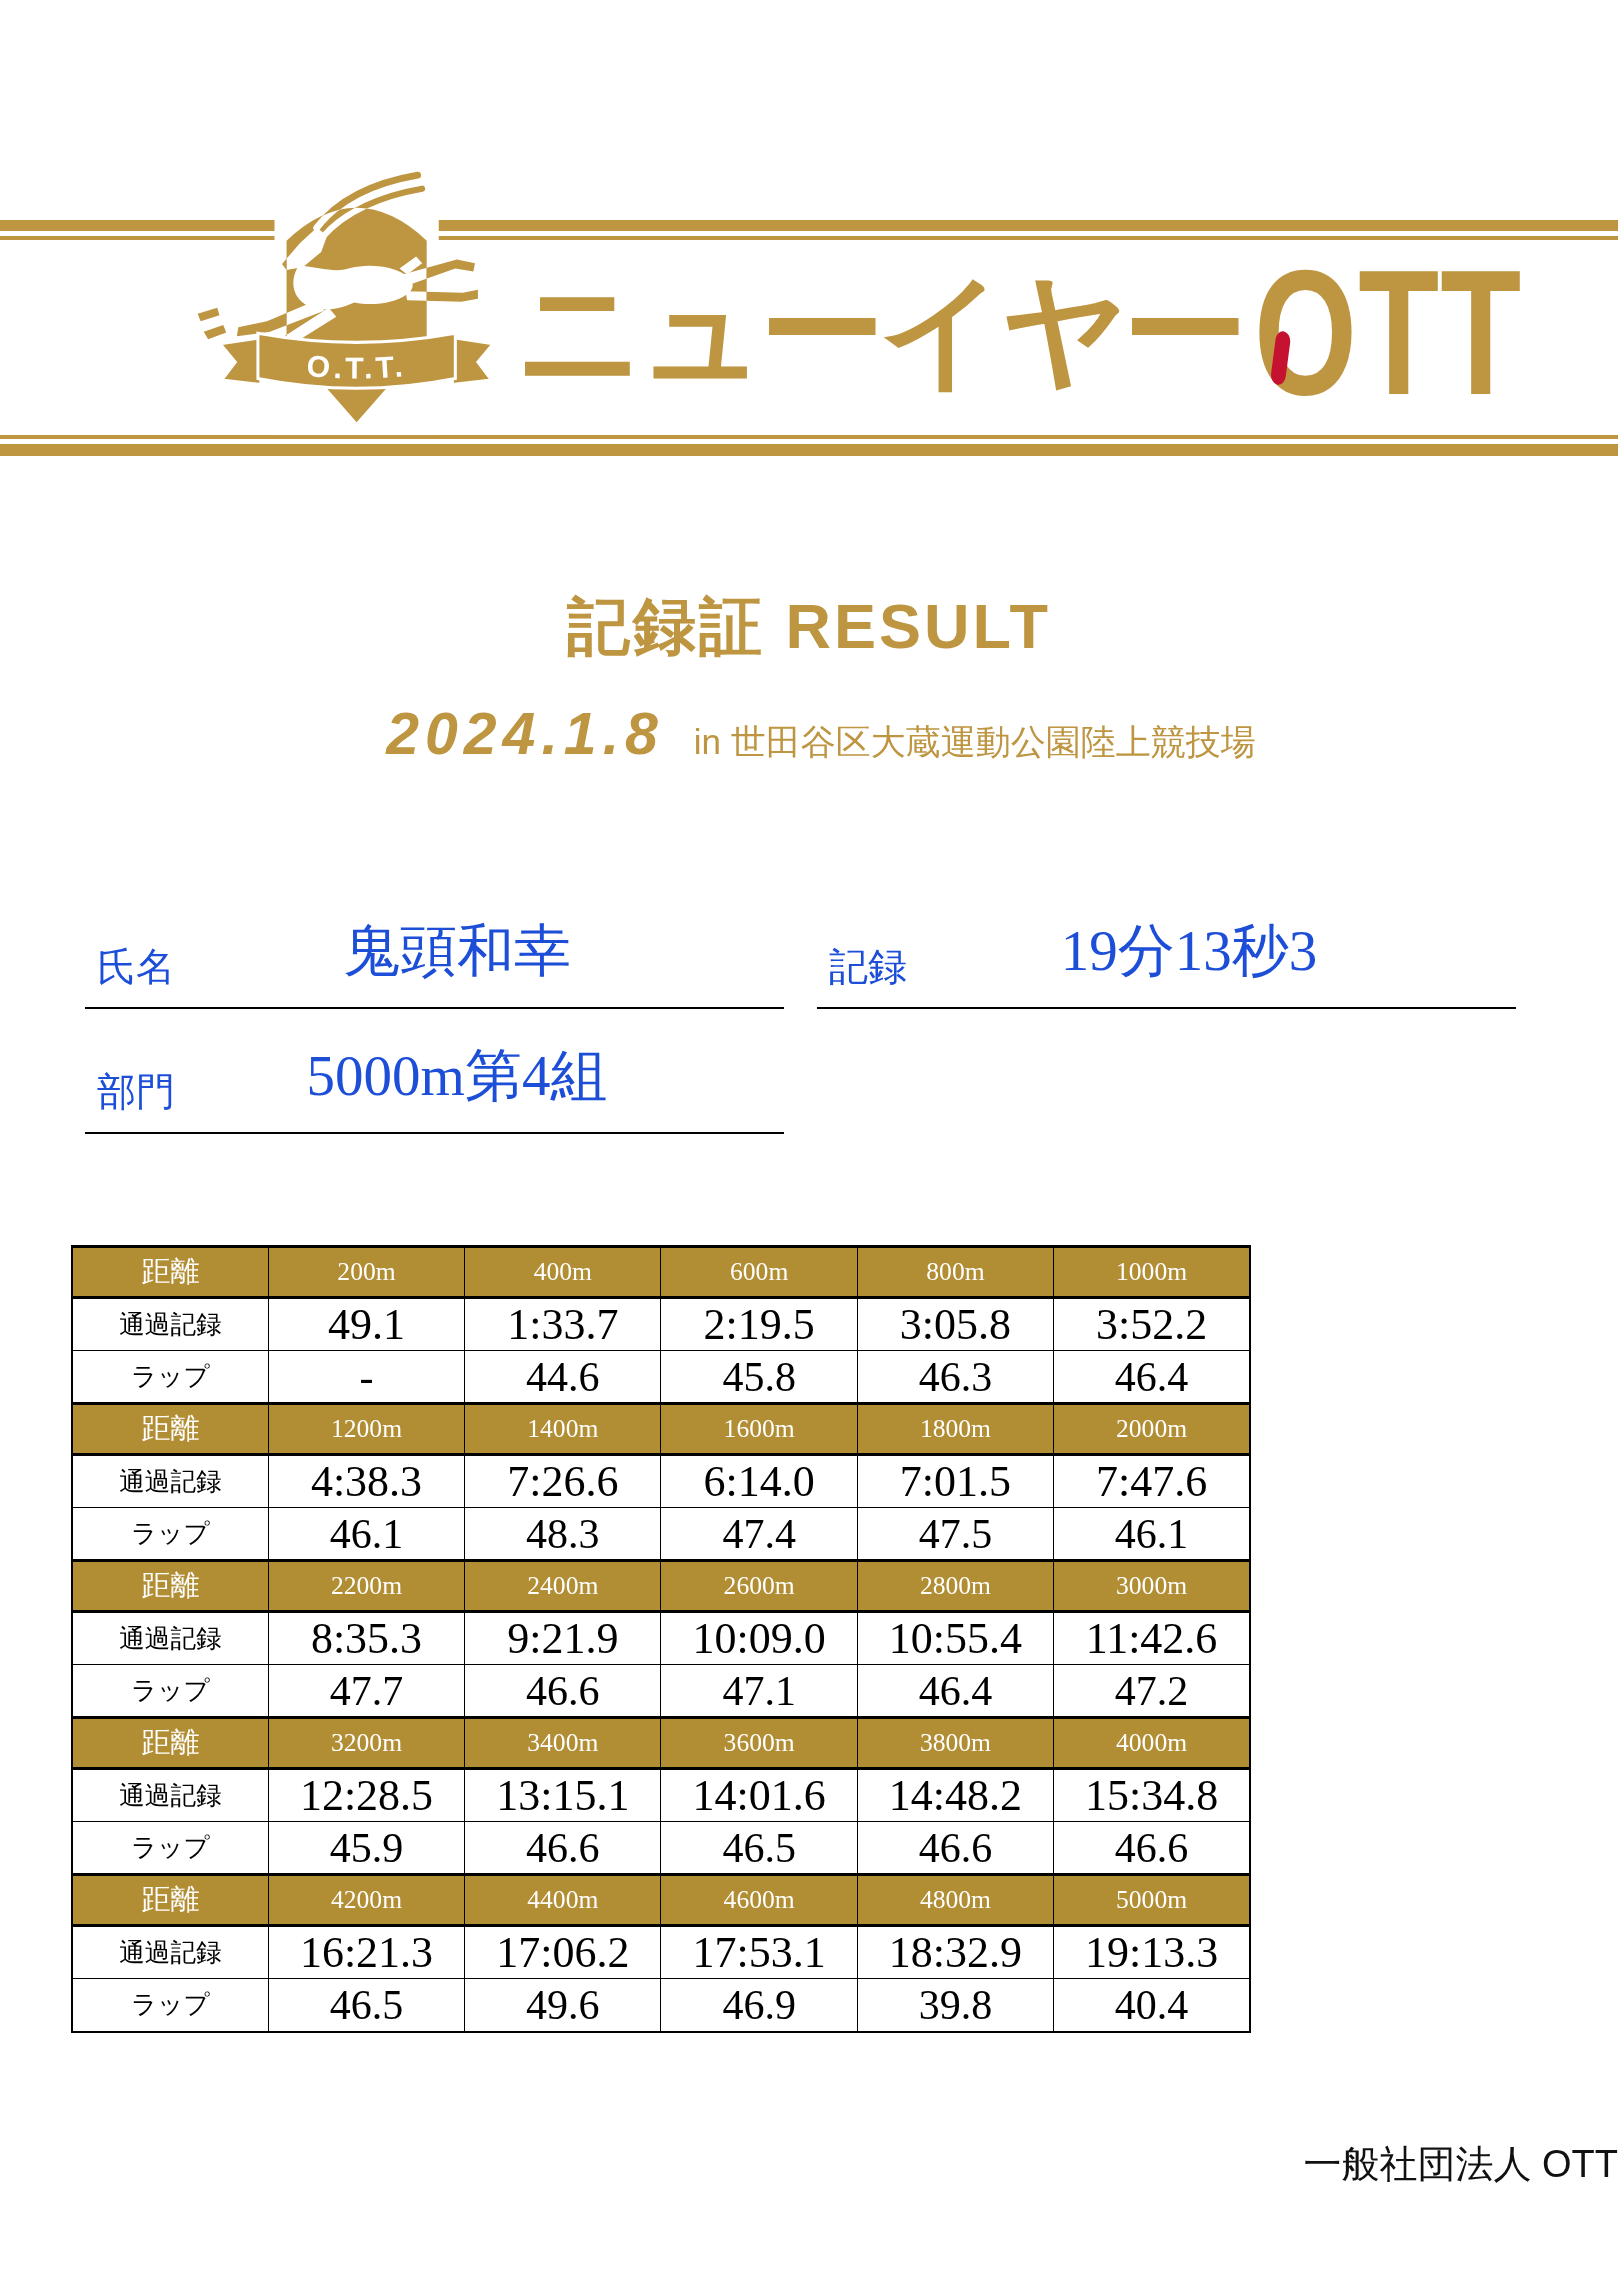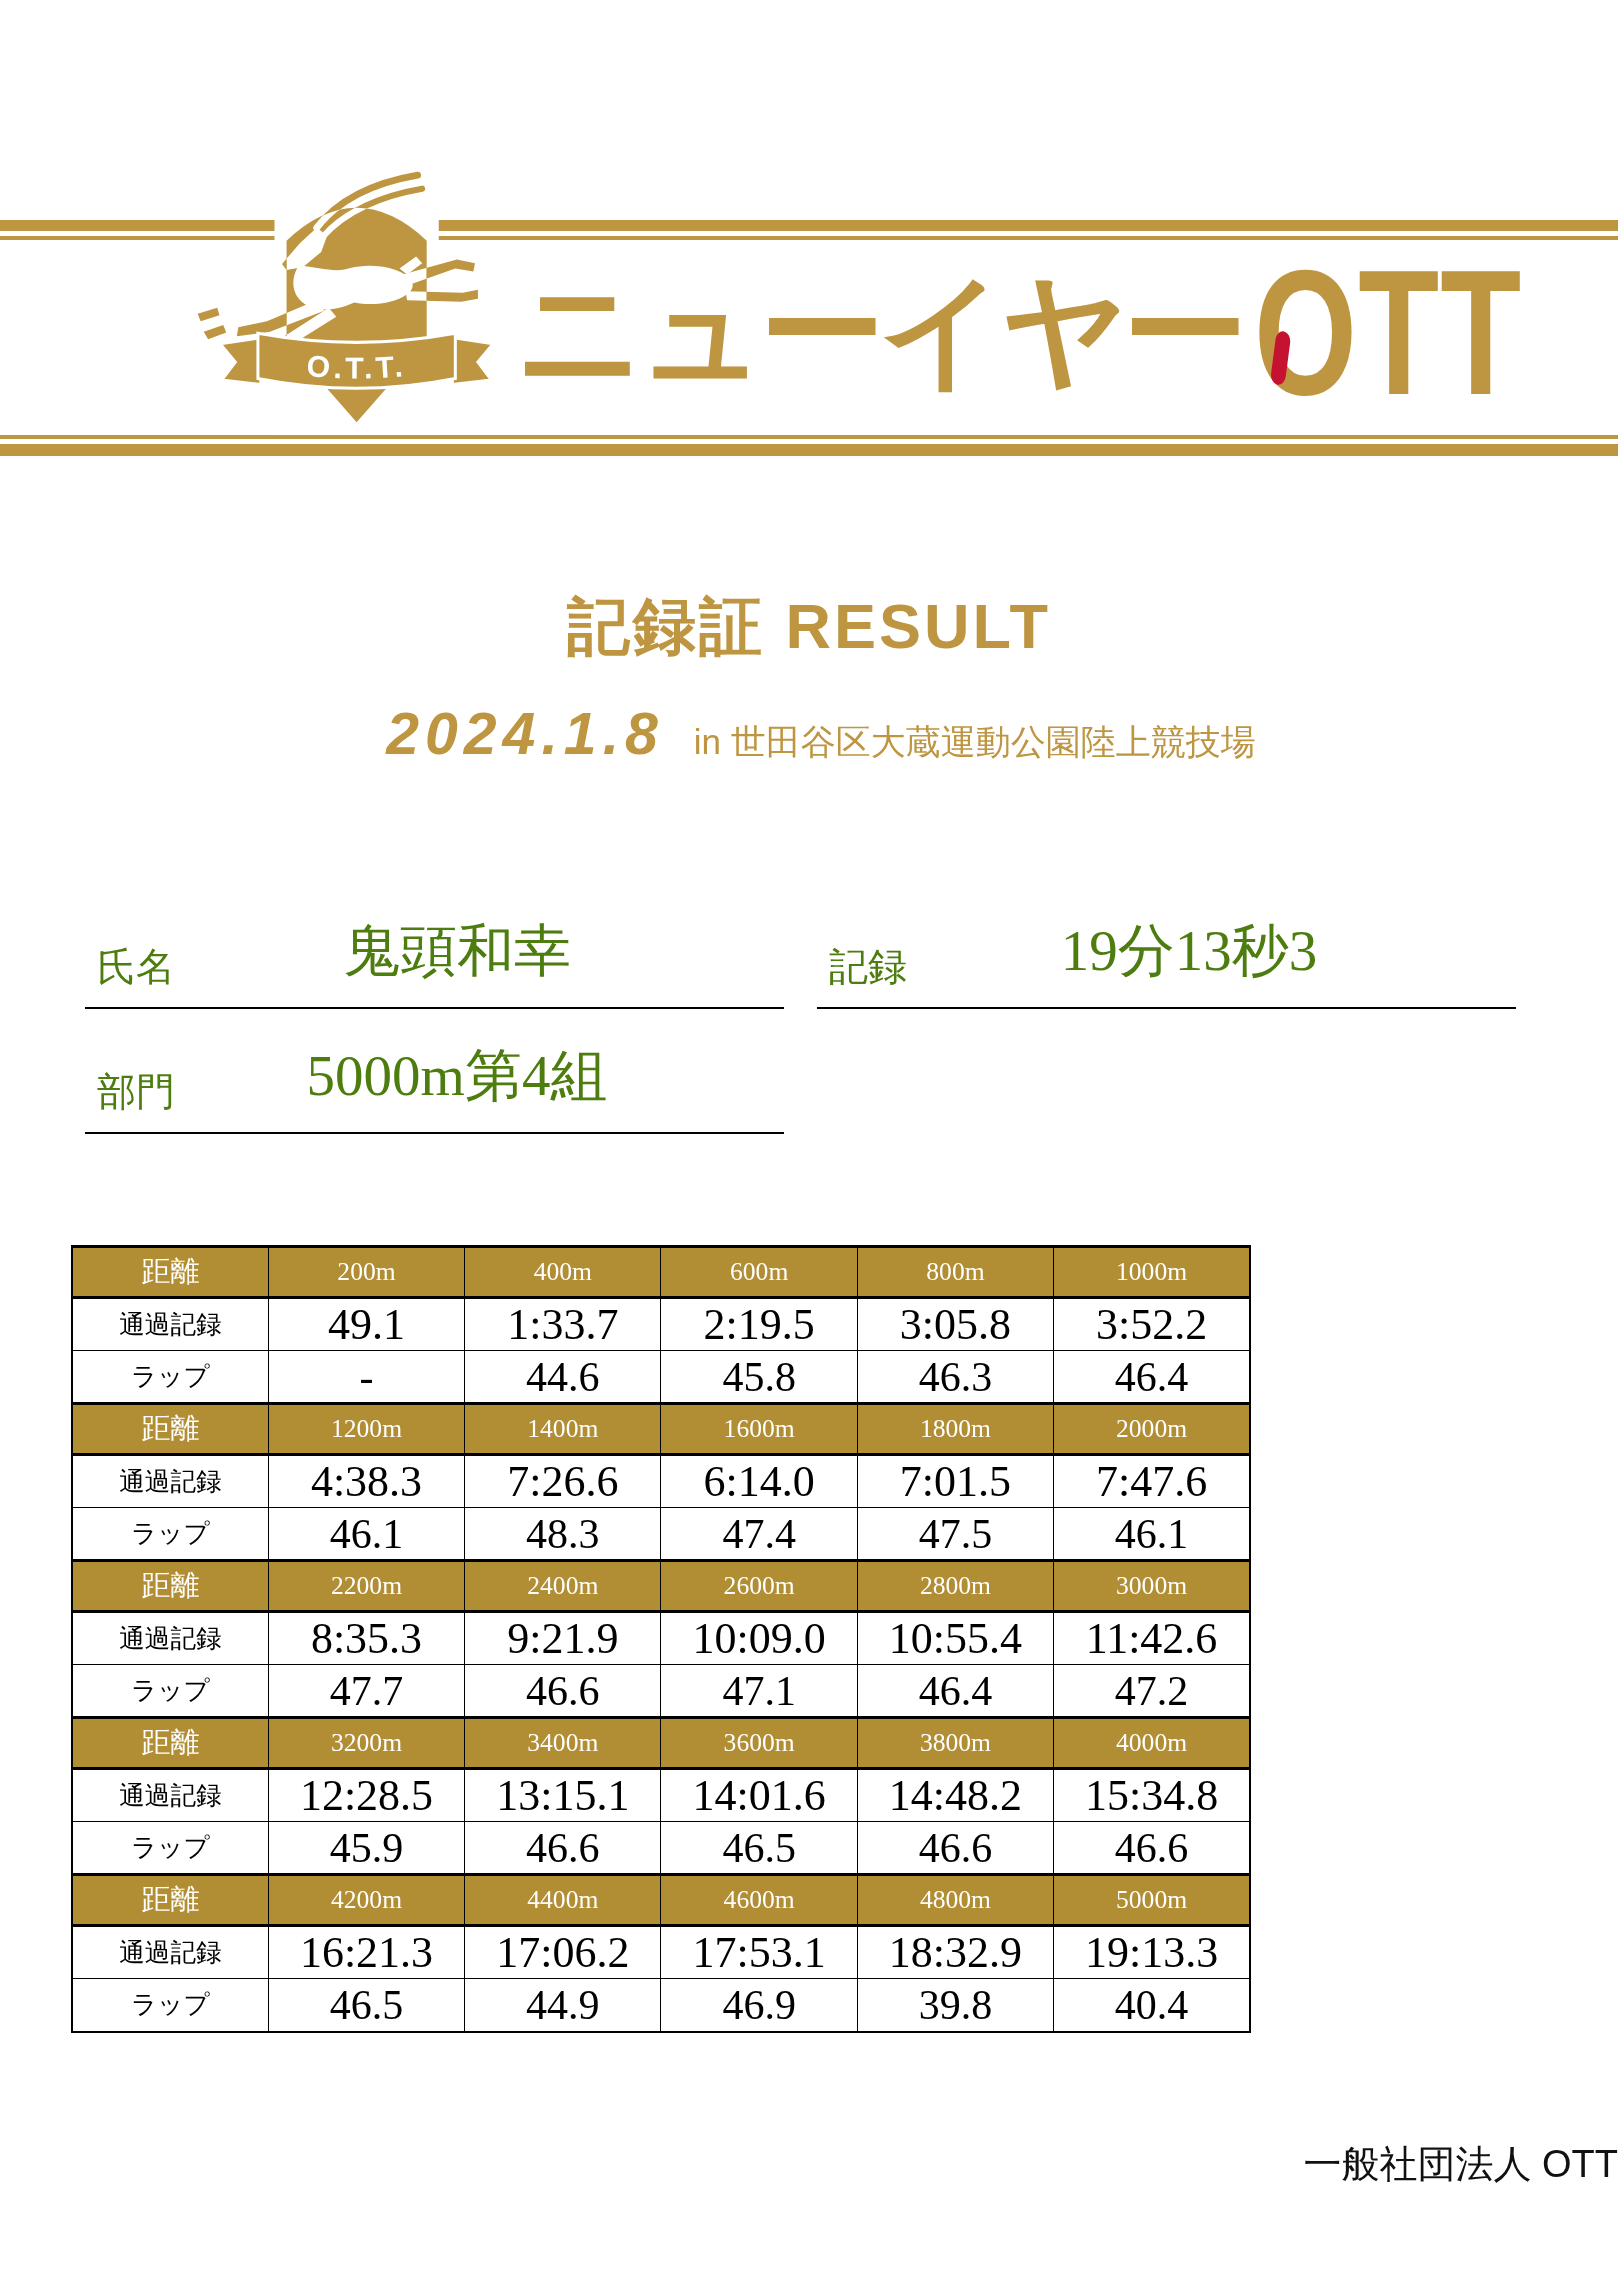--- a/index.html
+++ b/index.html
@@ -23,21 +23,21 @@
             border-radius:10.5px;transform:rotate(10deg);}
   
   .cert{position:absolute;top:584px;left:0;width:1618px;text-align:center;color:#BE9540;
         font-weight:800;font-size:63px;letter-spacing:3px;}
   .dateline{position:absolute;top:700px;left:0;width:1618px;display:flex;justify-content:center;
             align-items:baseline;gap:30px;color:#BE9540;padding-left:12px;}
   .datenum{font-style:italic;font-weight:800;font-size:59px;letter-spacing:6px;}
   .venue{font-weight:500;font-size:35px;}
   
   .field{position:absolute;width:699px;height:105px;border-bottom:2.3px solid #000;
-         font-family:"Liberation Serif","DejaVu Serif",serif;color:#4d7c0f;}
+         font-family:"Liberation Serif","DejaVu Serif",serif;color:#1d4ed8;}
   .f-name{left:85px;top:902px;}
   .f-division{left:85px;top:1027px;}
   .f-record{left:817px;top:902px;}
   .f-rank{left:817px;top:1027px;}
   .flabel{position:absolute;left:12px;bottom:13.5px;font-size:39px;}
   .fvalue{position:absolute;left:45px;right:0;bottom:16.6px;text-align:center;font-size:57px;}
   .rank-num{position:absolute;left:226px;bottom:16.6px;font-size:65px;}
   .rank-unit{position:absolute;left:327px;bottom:19.6px;font-size:41px;}
   .rank-of{position:absolute;left:406px;bottom:19.6px;font-size:44px;}
   .rank-of-unit{position:absolute;left:528px;bottom:19.6px;font-size:41px;}
@@ -246,21 +246,21 @@
           <th>通過記録</th>
           <td>16:21.3</td>
           <td>17:06.2</td>
           <td>17:53.1</td>
           <td>18:32.9</td>
           <td>19:13.3</td>
         </tr>
         <tr class="tr-lap">
           <th>ラップ</th>
           <td>46.5</td>
-          <td>44.9</td>
+          <td>49.6</td>
           <td>46.9</td>
           <td>39.8</td>
           <td>40.4</td>
         </tr>
       </tbody>
   </table>
 
   <div class="footer">一般社団法人 OTT</div>
 </div>
 

